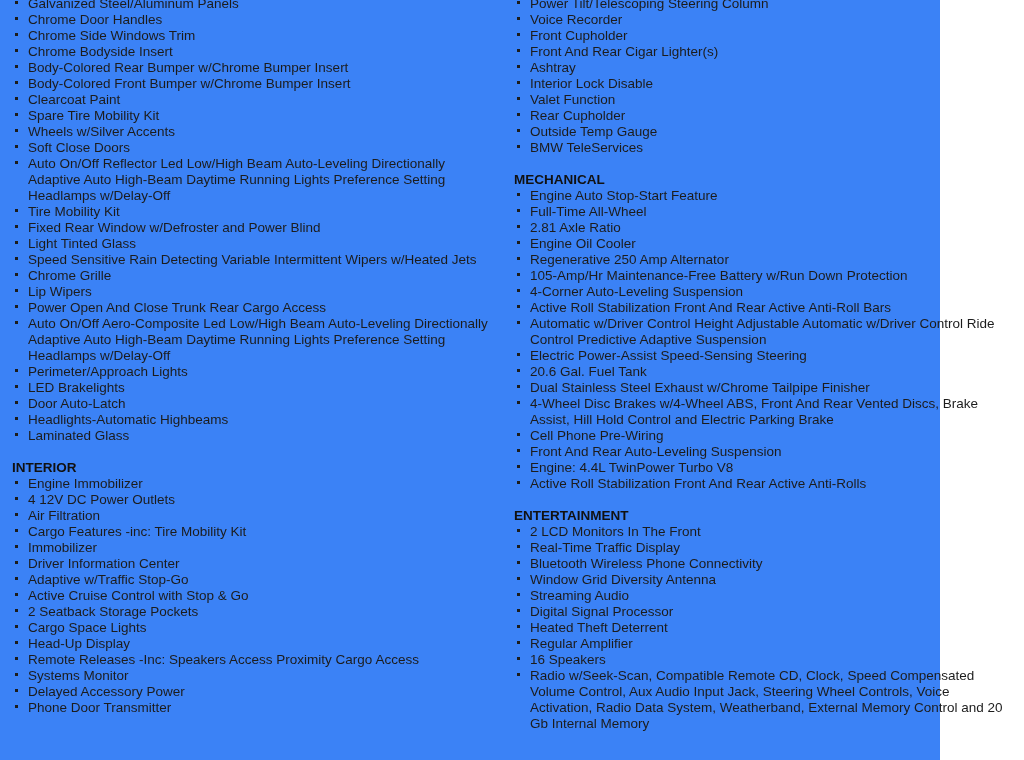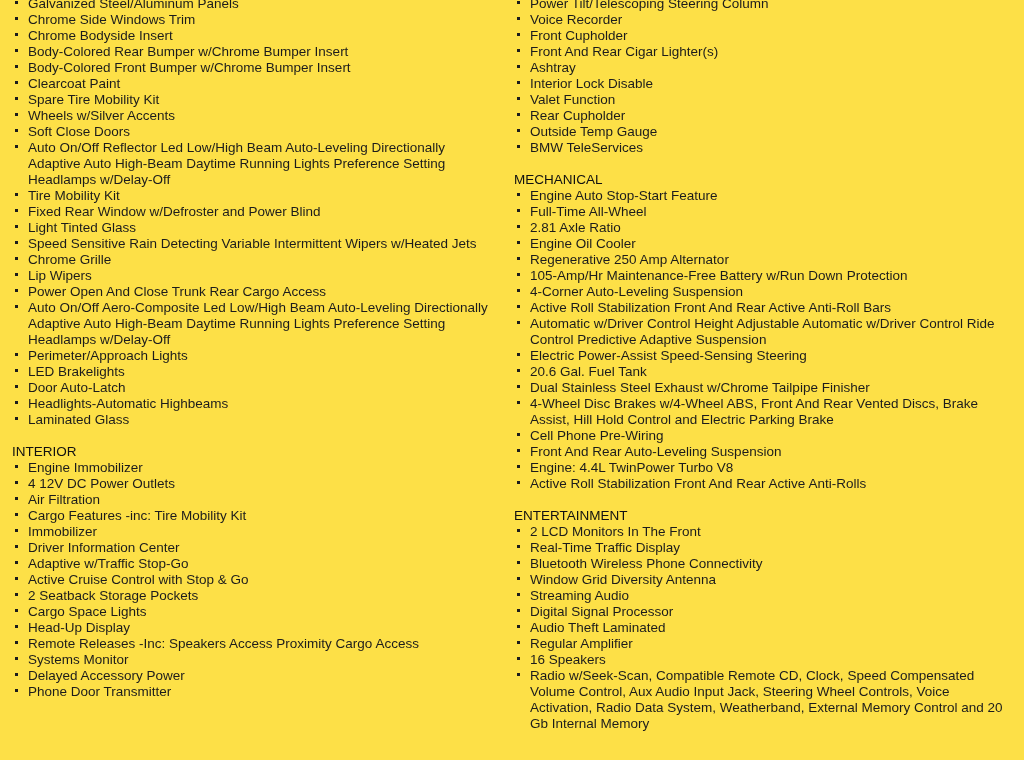--- a/index.html
+++ b/index.html
@@ -6,35 +6,35 @@
   html, body {
     width: 1024px;
     height: 760px;
     overflow: hidden;
     background: #ffffff;
     font-family: "Liberation Sans", "DejaVu Sans", sans-serif;
     color: #1c1c1c;
   }
   .page {
     position: relative;
-    width: 1024px;
+    width: 940px;
     height: 760px;
-    background: #fde047;
+    background: #3b82f6;
   }
   .col {
     position: absolute;
     top: -4px;
     font-size: 13.5px;
     line-height: 16px;
   }
   .col-left  { left: 12px;  width: 478px; }
   .col-right { left: 514px; width: 496px; }
   .section { margin: 0; }
   .heading {
-    font-weight: normal;
+    font-weight: bold;
     font-size: 13.5px;
     line-height: 16px;
     margin-top: 16px;
     color: #111111;
   }
   ul.feature-list {
     list-style: none;
   }
   ul.feature-list li {
     position: relative;
@@ -52,20 +52,21 @@
   }
 </style>
 </head>
 <body>
 
 <div class="page">
   <div class="col col-left">
       <div class="section">
         <ul class="feature-list">
           <li><span class="bullet"></span><span class="txt">Galvanized Steel/Aluminum Panels</span></li>
+          <li><span class="bullet"></span><span class="txt">Chrome Door Handles</span></li>
           <li><span class="bullet"></span><span class="txt">Chrome Side Windows Trim</span></li>
           <li><span class="bullet"></span><span class="txt">Chrome Bodyside Insert</span></li>
           <li><span class="bullet"></span><span class="txt">Body-Colored Rear Bumper w/Chrome Bumper Insert</span></li>
           <li><span class="bullet"></span><span class="txt">Body-Colored Front Bumper w/Chrome Bumper Insert</span></li>
           <li><span class="bullet"></span><span class="txt">Clearcoat Paint</span></li>
           <li><span class="bullet"></span><span class="txt">Spare Tire Mobility Kit</span></li>
           <li><span class="bullet"></span><span class="txt">Wheels w/Silver Accents</span></li>
           <li><span class="bullet"></span><span class="txt">Soft Close Doors</span></li>
           <li><span class="bullet"></span><span class="txt">Auto On/Off Reflector Led Low/High Beam Auto-Leveling Directionally Adaptive Auto High-Beam Daytime Running Lights Preference Setting Headlamps w/Delay-Off</span></li>
           <li><span class="bullet"></span><span class="txt">Tire Mobility Kit</span></li>
@@ -143,20 +144,20 @@
       </div>
       <div class="section">
         <div class="heading">ENTERTAINMENT</div>
         <ul class="feature-list">
           <li><span class="bullet"></span><span class="txt">2 LCD Monitors In The Front</span></li>
           <li><span class="bullet"></span><span class="txt">Real-Time Traffic Display</span></li>
           <li><span class="bullet"></span><span class="txt">Bluetooth Wireless Phone Connectivity</span></li>
           <li><span class="bullet"></span><span class="txt">Window Grid Diversity Antenna</span></li>
           <li><span class="bullet"></span><span class="txt">Streaming Audio</span></li>
           <li><span class="bullet"></span><span class="txt">Digital Signal Processor</span></li>
-          <li><span class="bullet"></span><span class="txt">Audio Theft Laminated</span></li>
+          <li><span class="bullet"></span><span class="txt">Heated Theft Deterrent</span></li>
           <li><span class="bullet"></span><span class="txt">Regular Amplifier</span></li>
           <li><span class="bullet"></span><span class="txt">16 Speakers</span></li>
           <li><span class="bullet"></span><span class="txt">Radio w/Seek-Scan, Compatible Remote CD, Clock, Speed Compensated Volume Control, Aux Audio Input Jack, Steering Wheel Controls, Voice Activation, Radio Data System, Weatherband, External Memory Control and 20 Gb Internal Memory</span></li>
         </ul>
       </div>
     </div>
 </div>
 
 </body></html>

